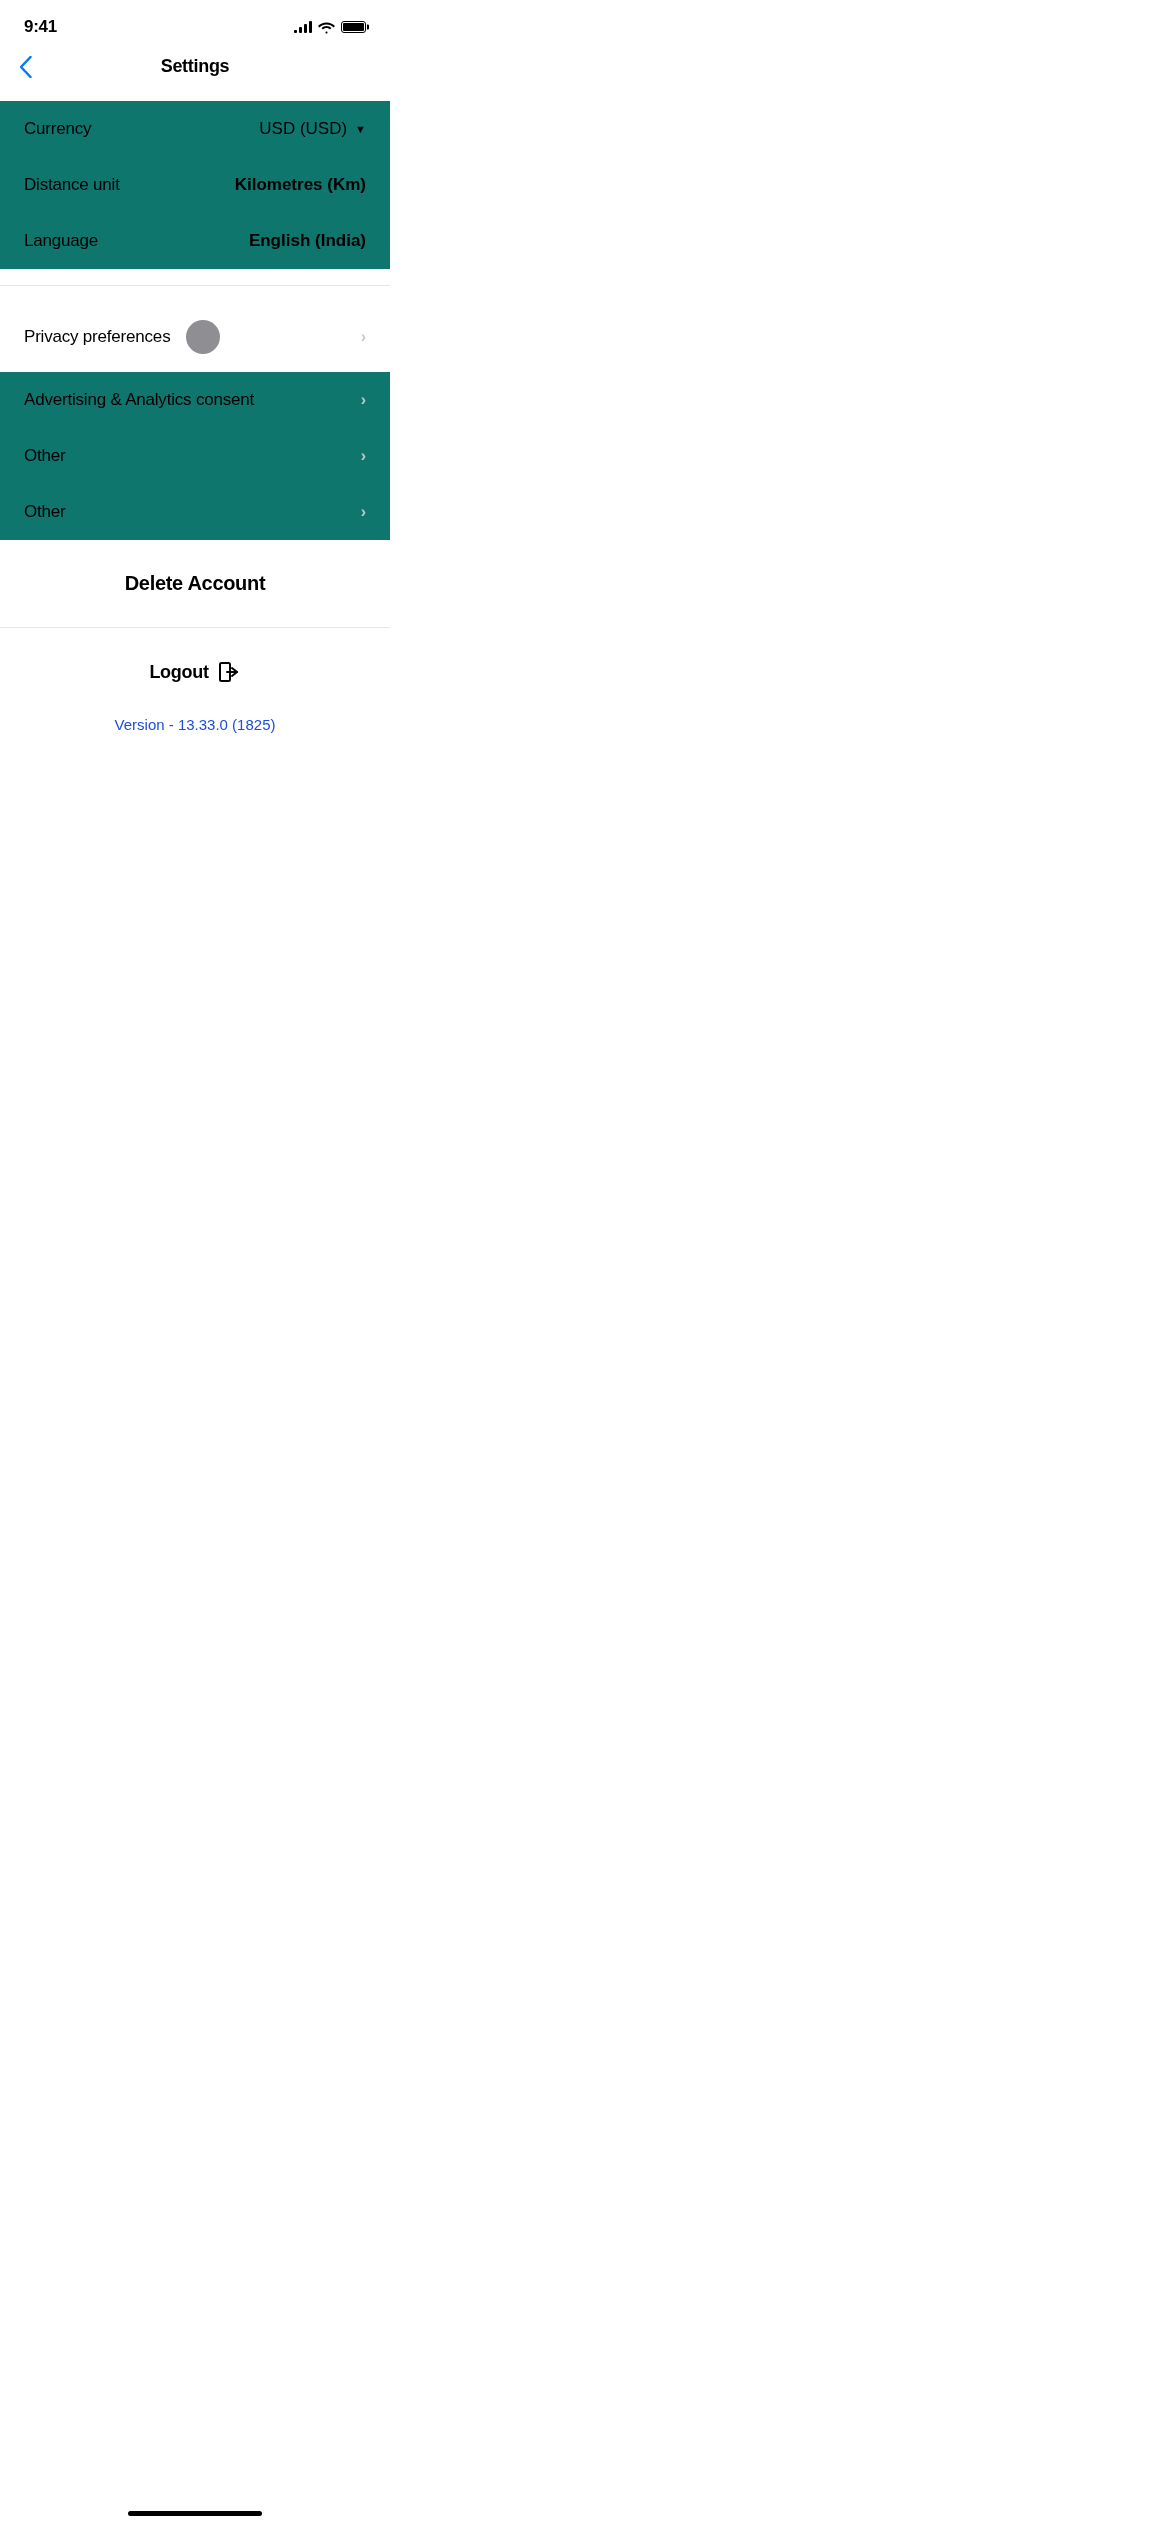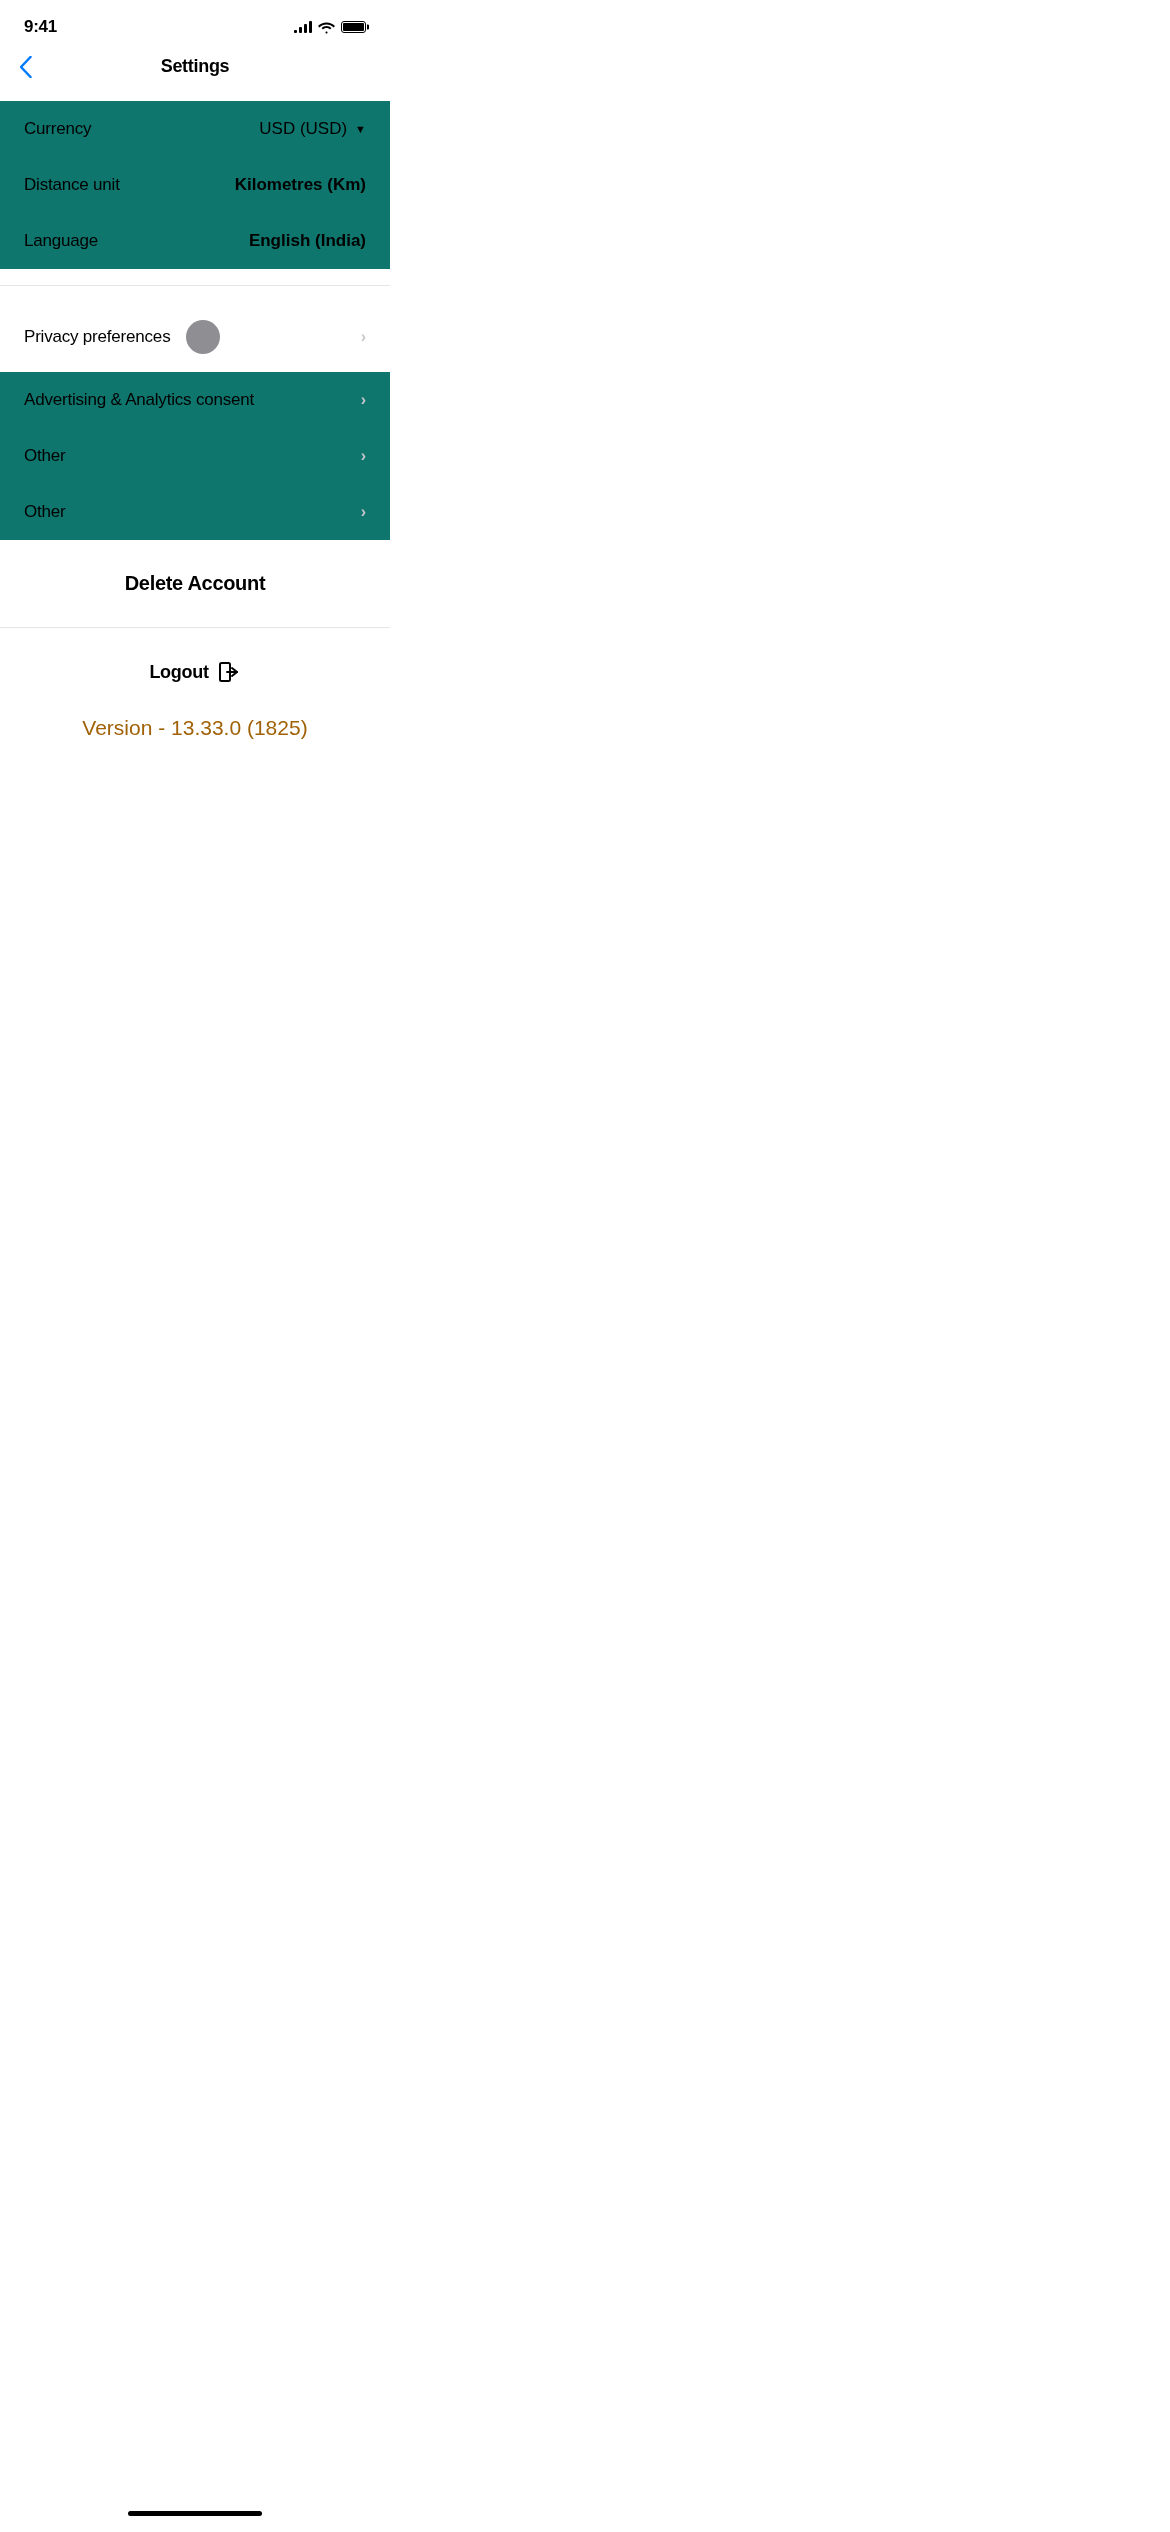--- a/index.html
+++ b/index.html
@@ -227,22 +227,22 @@
     }
 
     
     .version-section {
       display: flex;
       justify-content: center;
       padding: 8px 24px 24px;
     }
 
     .version-text {
-      font-size: 21px;
-      color: #a16207;
+      font-size: 15px;
+      color: #1d4ed8;
       font-weight: 400;
     }
 
     
     .home-indicator {
       display: flex;
       justify-content: center;
       padding: 8px 0 16px;
       position: fixed;
       bottom: 0;

